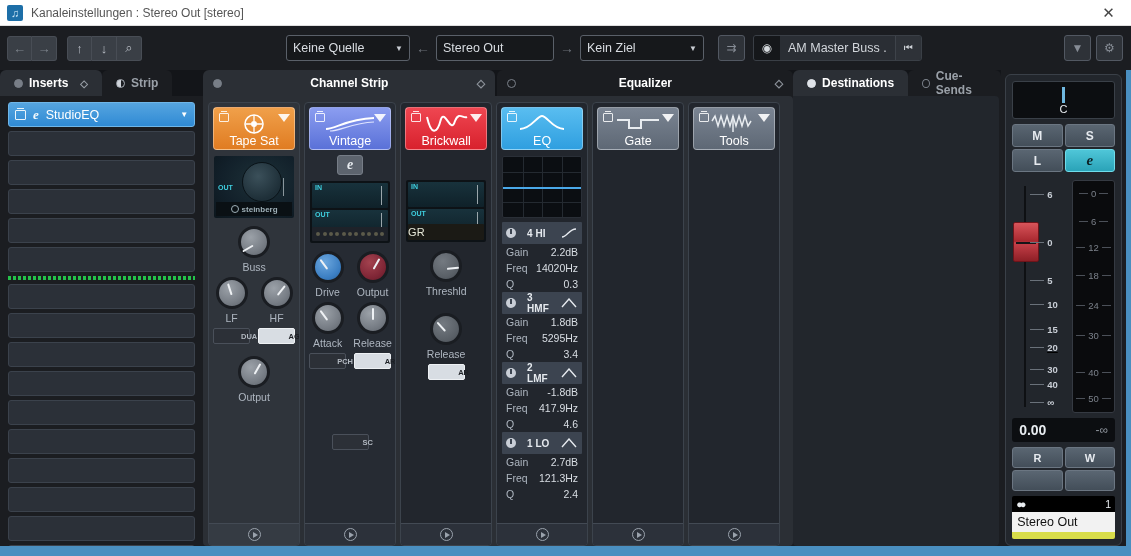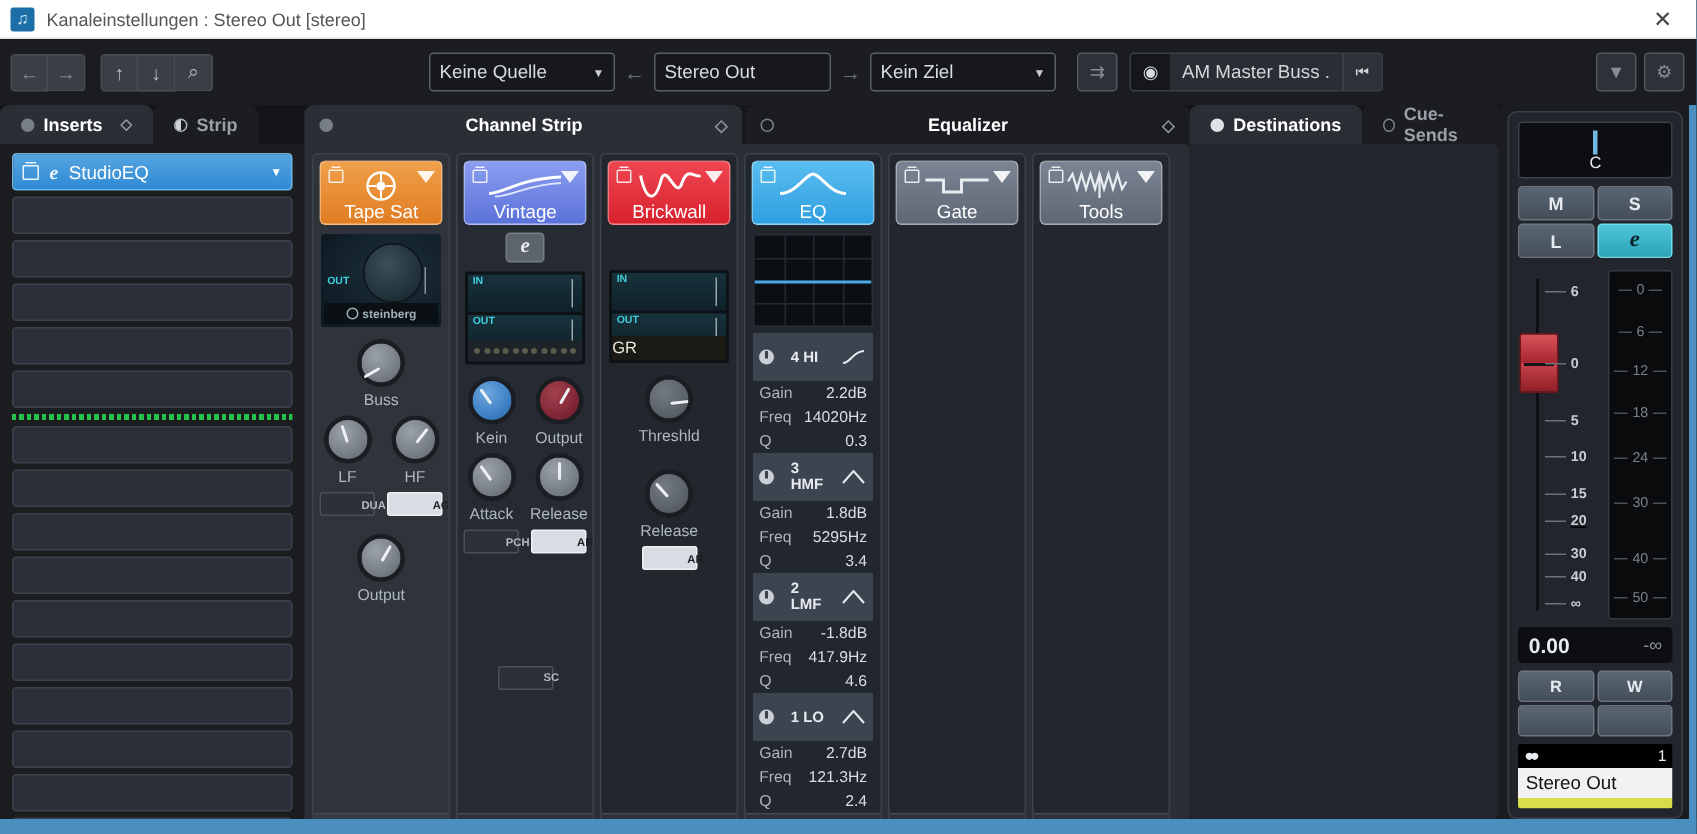--- a/index.html
+++ b/index.html
@@ -292,21 +292,21 @@
   }
   .playic::after {
     content: ""; position: absolute; left: 4px; top: 3px;
     border-left: 5px solid #9aa2ac; border-top: 3px solid transparent;
     border-bottom: 3px solid transparent;
   }
 
   
   .eqbands { margin: 4px 5px 0 5px; }
   .bandhdr {
-    height: 32px; background: #3c4450; display: flex; align-items: center;
+    height: 22px; background: #3c4450; display: flex; align-items: center;
     padding: 0 4px; gap: 11px; border-radius: 1px;
   }
   .bandhdr .pw {
     width: 10px; height: 10px; border-radius: 50%;
     background: #c9ced6; position: relative;
   }
   .bandhdr .pw::after {
     content:""; position:absolute; left:4px; top:1px; width:2px; height:5px; background:#3c4450;
   }
   .bandhdr .bn { font-size: 10px; color: #e6eaef; font-weight: bold; flex: 1; }
@@ -600,21 +600,21 @@
               <i></i>
               <i></i>
           </div>
         </div>
         <div class="knobs">
           <div class="krow">
             <div class="kcell">
               <div class="knob blue">
                   <div class="ptr" style="transform:rotate(-36deg)"></div>
                 </div>
-              <div class="klbl">Kein</div>
+              <div class="klbl">Drive</div>
             </div>
             <div class="kcell">
               <div class="knob red">
                   <div class="ptr" style="transform:rotate(30deg)"></div>
                 </div>
               <div class="klbl">Output</div>
             </div>
           </div>
           <div class="krow">
             <div class="kcell">

